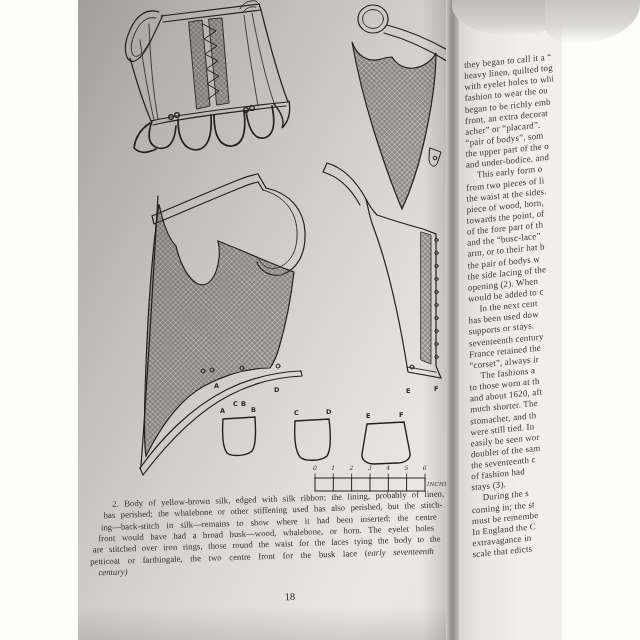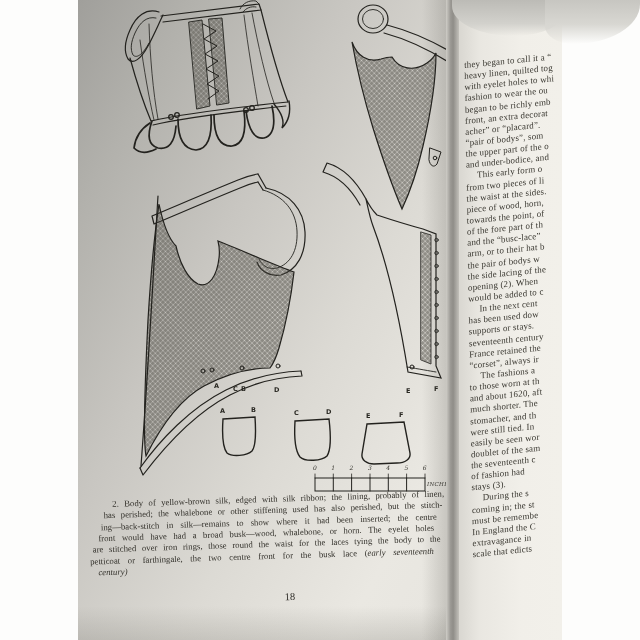--- a/index.html
+++ b/index.html
@@ -155,21 +155,21 @@
         <g stroke-width="1">
           <rect x="315" y="478" width="110" height="13"></rect>
           <path d="M333.3,478 V491 M351.6,478 V491 M370,478 V491 M388.3,478 V491 M406.6,478 V491"></path>
           <path d="M315,474 V478 M333.3,474 V478 M351.6,474 V478 M370,474 V478 M388.3,474 V478 M406.6,474 V478 M425,474 V478" stroke-width="0.8"></path>
         </g>
       </g>
     </svg>
 
     <div id="pattern-labels">
         <span class="plabel" style="left: 136px; top: 382px;">A</span>
-        <span class="plabel" style="left: 155px; top: 385px;">C B</span>
+        <span class="plabel" style="left: 155px; top: 400px;">C B</span>
         <span class="plabel" style="left: 196px; top: 386px;">D</span>
         <span class="plabel" style="left: 328px; top: 387px;">E</span>
         <span class="plabel" style="left: 356px; top: 385px;">F</span>
       </div>
     <div id="tab-labels">
         <span class="tlabel" style="left: 142px; top: 407px;">A</span>
         <span class="tlabel" style="left: 173px; top: 406px;">B</span>
         <span class="tlabel" style="left: 216px; top: 409px;">C</span>
         <span class="tlabel" style="left: 248px; top: 408px;">D</span>
         <span class="tlabel" style="left: 288px; top: 412px;">E</span>

